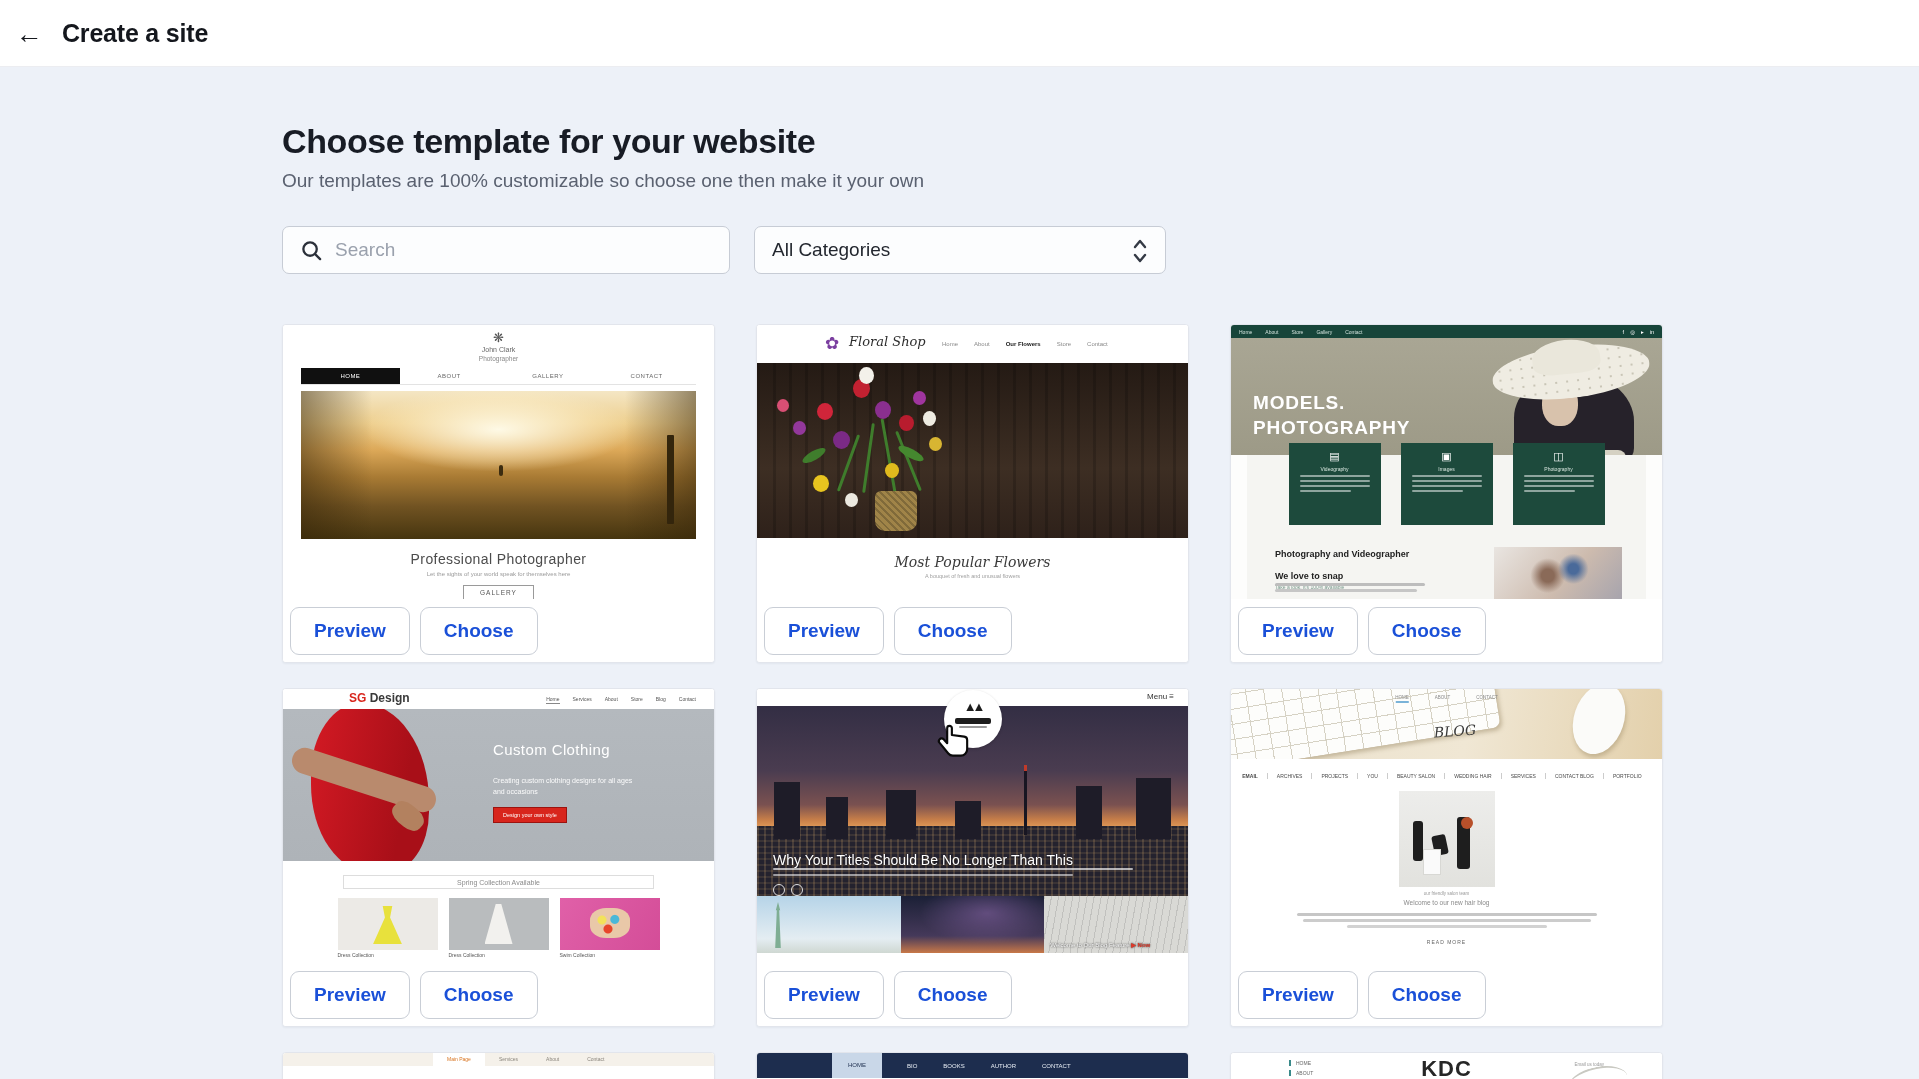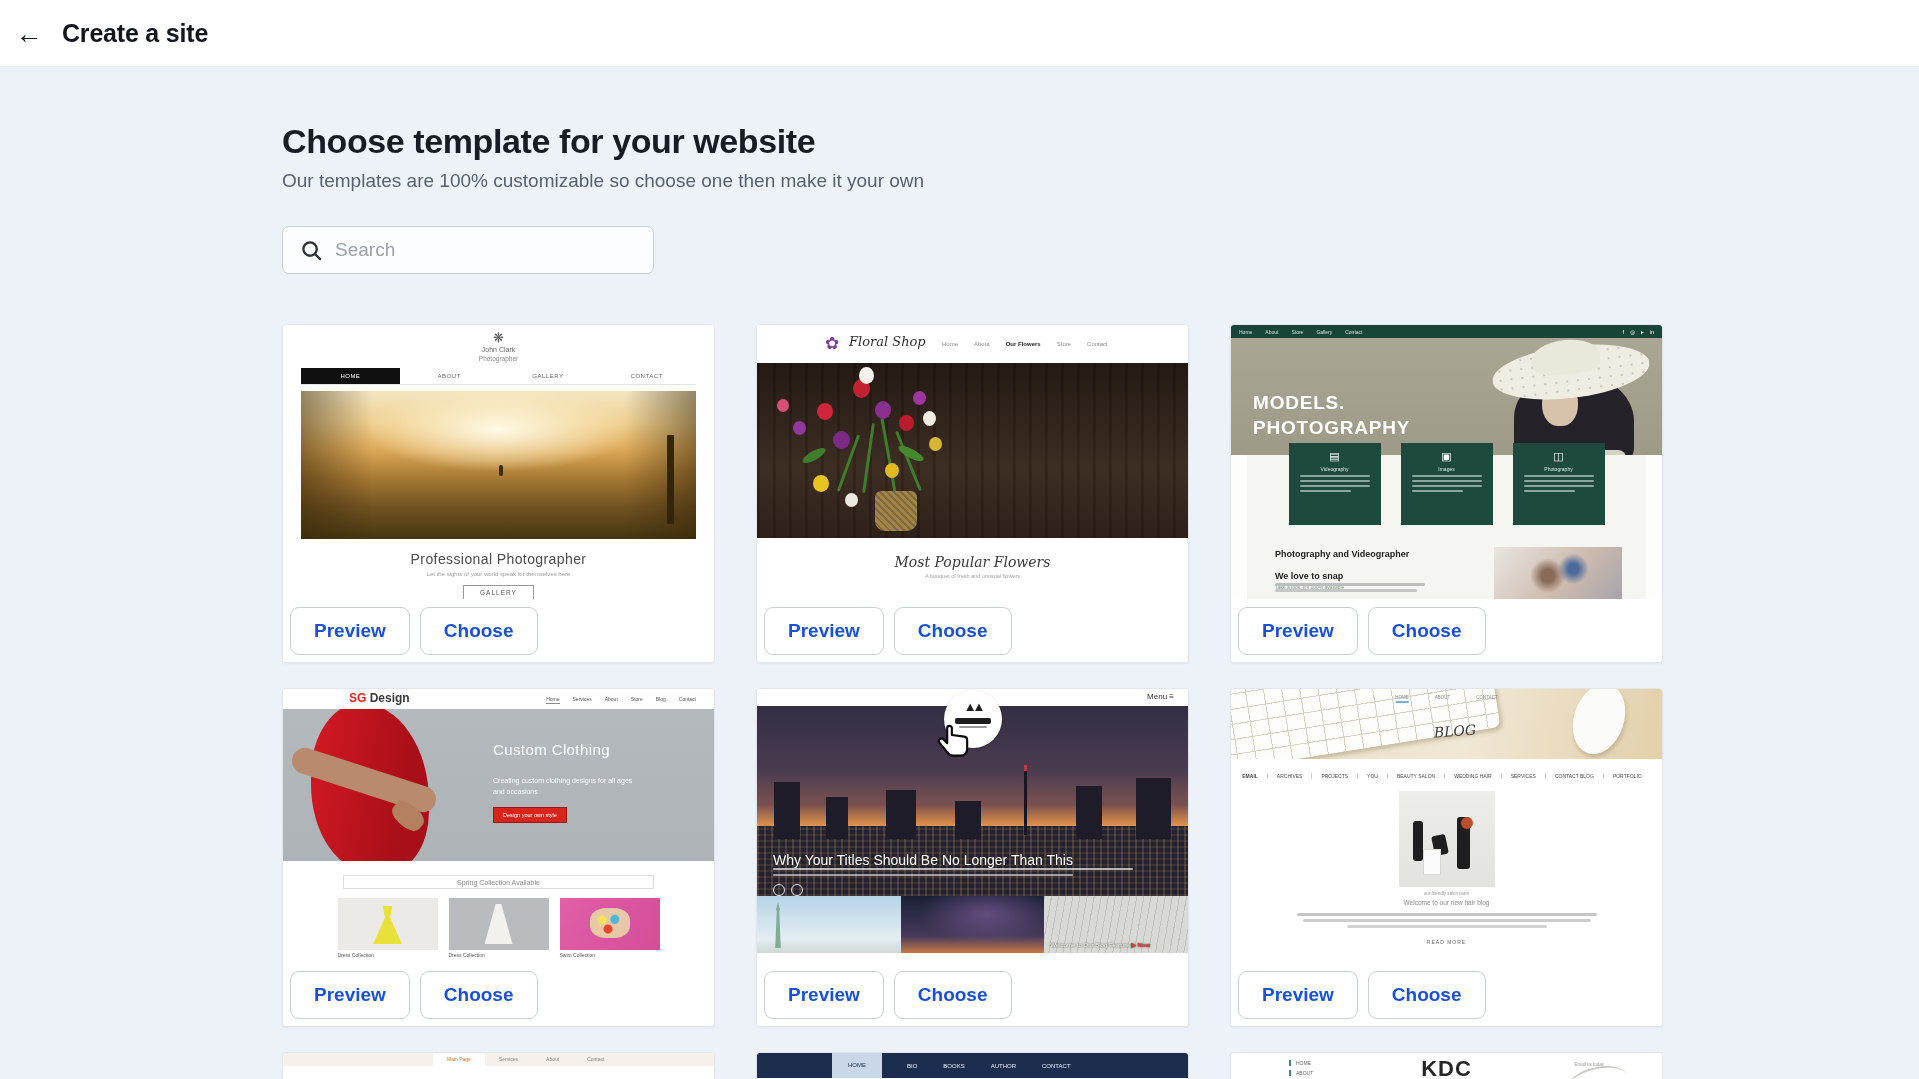--- a/index.html
+++ b/index.html
@@ -10,21 +10,21 @@
   .app-header { position:absolute; top:0; left:0; width:1919px; height:67px; background:#ffffff; border-bottom:1px solid #ecedf1; z-index:5; }
   .back-btn { position:absolute; left:8px; top:13px; width:42px; height:42px; border:none; background:transparent; font-size:27px; color:#15181e; cursor:pointer; line-height:42px; }
   .app-title { position:absolute; left:62px; top:0; line-height:66px; font-size:25px; font-weight:bold; color:#14171d; letter-spacing:-0.2px; }
 
   
   .content { position:absolute; top:67px; left:0; width:1919px; padding:55px 0 0 282px; }
   .page-heading { font-size:34px; font-weight:bold; color:#181c25; letter-spacing:-0.4px; }
   .page-subheading { margin-top:9px; font-size:19px; color:#5a6170; }
 
   .controls { margin-top:34px; display:flex; gap:24px; }
-  .search-box { position:relative; width:372px; height:48px; background:#fcfdfe; border:1px solid #c7ccd5; border-radius:7px; }
+  .search-box { position:relative; width:448px; height:48px; background:#fcfdfe; border:1px solid #c7ccd5; border-radius:7px; }
   .search-box svg { position:absolute; left:17px; top:12px; }
   .search-input { position:absolute; left:52px; top:1px; width:350px; height:44px; border:none; background:transparent; outline:none; font-size:19px; color:#30353f; font-family:"Liberation Sans", sans-serif; }
   .search-input::placeholder { color:#9aa1ad; }
   .select-box { position:relative; width:412px; height:48px; background:#fcfdfe; border:1px solid #c7ccd5; border-radius:7px; cursor:pointer; }
   .select-value { position:absolute; left:17px; top:0; line-height:46px; font-size:19px; color:#23272f; }
   .select-box svg { position:absolute; right:16px; top:11px; }
 
   
   .grid { margin-top:50px; display:grid; grid-template-columns:repeat(3,433px); column-gap:41px; row-gap:25px; width:1381px; }
   .card { width:433px; height:339px; background:#fff; border:1px solid #e2e5ec; border-radius:4px; box-shadow:0 1px 2px rgba(25,35,60,.05); overflow:hidden; }
@@ -204,20 +204,27 @@
   <p class="page-subheading">Our templates are 100% customizable so choose one then make it your own</p>
 
   <div class="controls">
     <div class="search-box">
       <svg width="23" height="23" viewBox="0 0 24 24" fill="none">
         <circle cx="10.5" cy="10.5" r="7" stroke="#2b303a" stroke-width="2.4"></circle>
         <line x1="15.8" y1="15.8" x2="21" y2="21" stroke="#2b303a" stroke-width="2.4" stroke-linecap="round"></line>
       </svg>
       <input class="search-input" type="text" placeholder="Search" style="">
     </div>
+    <div class="select-box">
+      <span class="select-value">All Categories</span>
+      <svg width="18" height="26" viewBox="0 0 18 26" fill="none">
+        <polyline points="4,9 9,3 14,9" stroke="#343a45" stroke-width="2.4" fill="none" stroke-linecap="round" stroke-linejoin="round"></polyline>
+        <polyline points="4,17 9,23 14,17" stroke="#343a45" stroke-width="2.4" fill="none" stroke-linecap="round" stroke-linejoin="round"></polyline>
+      </svg>
+    </div>
   </div>
 
   <div class="grid">
 
     <div class="card">
       <div class="pv">
         <div class="c1-logo">❋</div>
         <div class="c1-name">John Clark</div>
         <div class="c1-role">Photographer</div>
         <div class="c1-nav">

